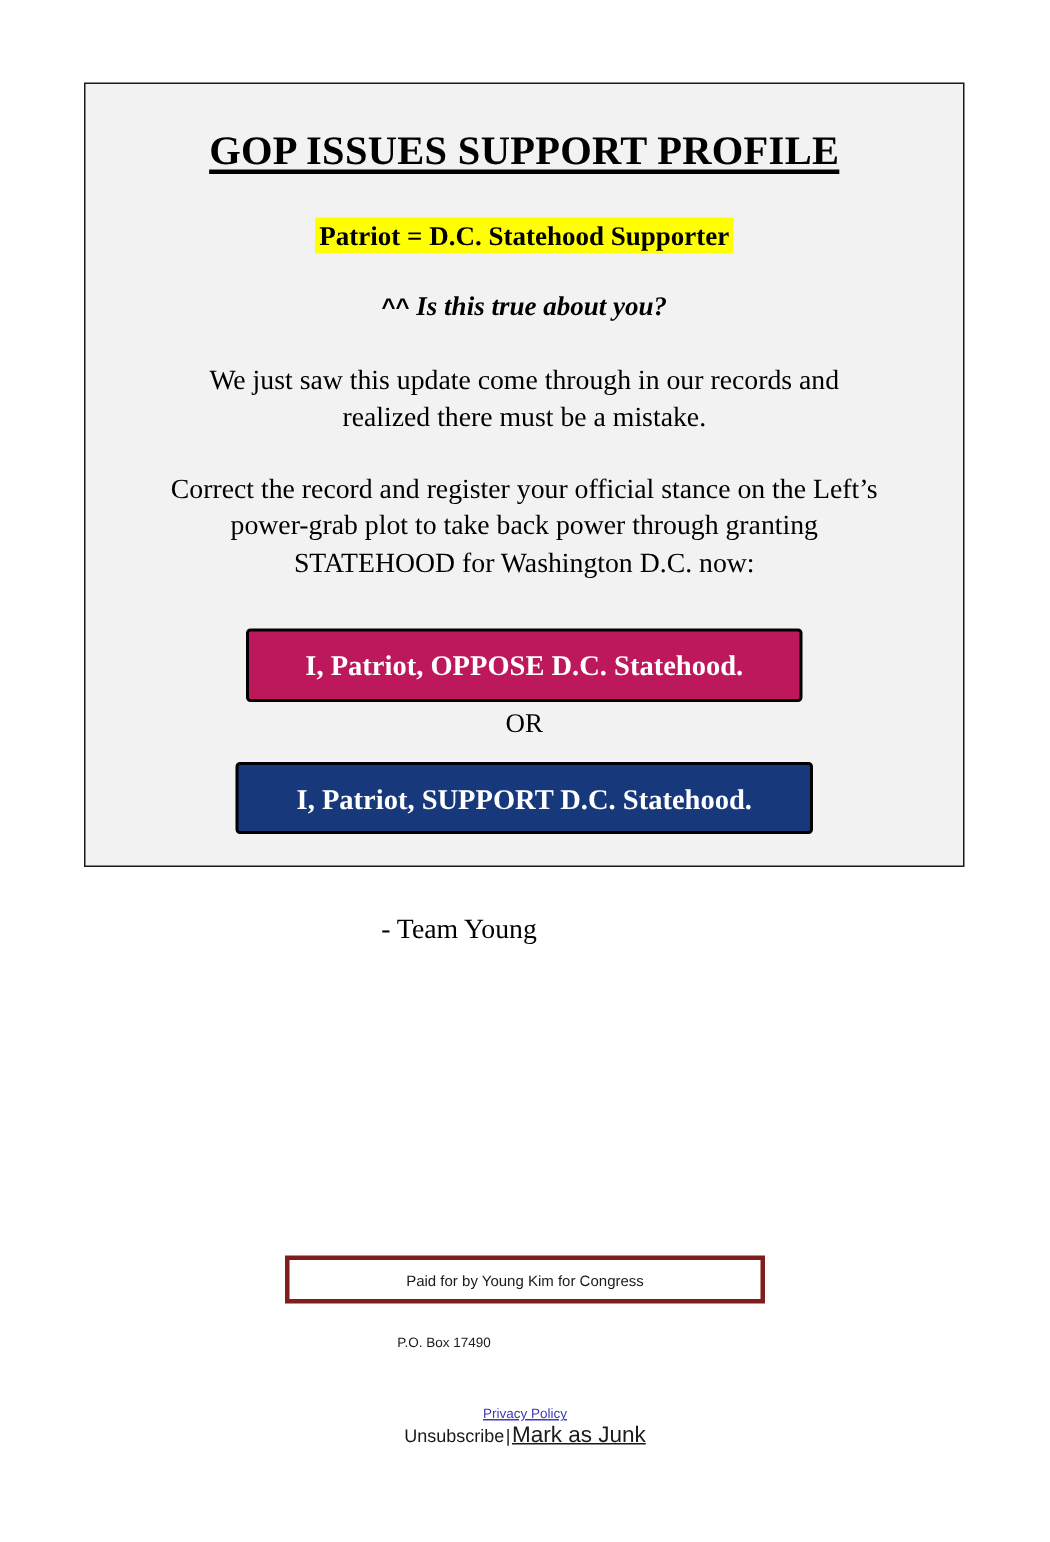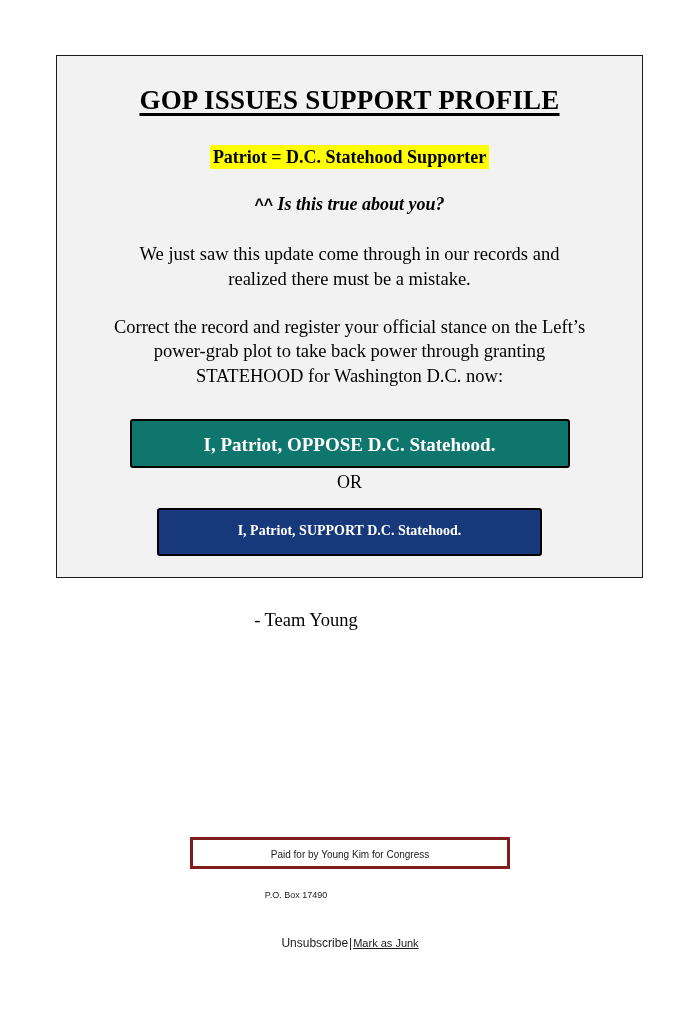--- a/index.html
+++ b/index.html
@@ -95,37 +95,37 @@
     border-radius: 3px;
     color: #ffffff;
     font-family: "Liberation Serif", "DejaVu Serif", serif;
     font-weight: bold;
     text-decoration: none;
     cursor: pointer;
     line-height: 1;
     white-space: nowrap;
   }
   .cta-oppose {
-    width: 440px;
+    width: 371px;
     height: 49px;
-    background: #0f766e;
+    background: #be185d;
     font-size: 19px;
     padding-top: 14px;
   }
   .cta-or {
     font-size: 18px;
     padding-top: 4px;
     padding-bottom: 0;
     line-height: 1.2;
   }
   .cta-support {
     width: 385px;
     height: 48px;
     background: #17397c;
-    font-size: 14px;
+    font-size: 19px;
     padding-top: 14px;
     margin-top: 14px;
   }
 
   
   .signature {
     position: absolute;
     left: 0;
     top: 609px;
     width: 612px;
@@ -182,21 +182,21 @@
   .links .unsub-row {
     font-size: 12px;
     line-height: 1.25;
     color: #1a1a1a;
   }
   .links .unsub-row .sep {
     color: #1a1a1a;
     padding: 0 1px;
   }
   .links .unsub-row .junk {
-    font-size: 11px;
+    font-size: 15px;
     color: #1a1a1a;
   }
 </style>
 </head>
 <body>
 
 <div class="email-card">
 
   <h1 class="headline">GOP ISSUES SUPPORT PROFILE</h1>
 
@@ -225,16 +225,17 @@
 
 <div class="signature">- Team Young</div>
 
 <div class="paid-box">Paid for by Young Kim for Congress</div>
 
 <div class="address">
   <div>P.O. Box 17490</div>
 </div>
 
 <div class="links">
+  <a href="#" class="privacy">Privacy Policy</a>
   <div class="unsub-row">
     <span>Unsubscribe</span><span class="sep">|</span><a href="#" class="junk">Mark as Junk</a>
   </div>
 </div>
 
 </body></html>

